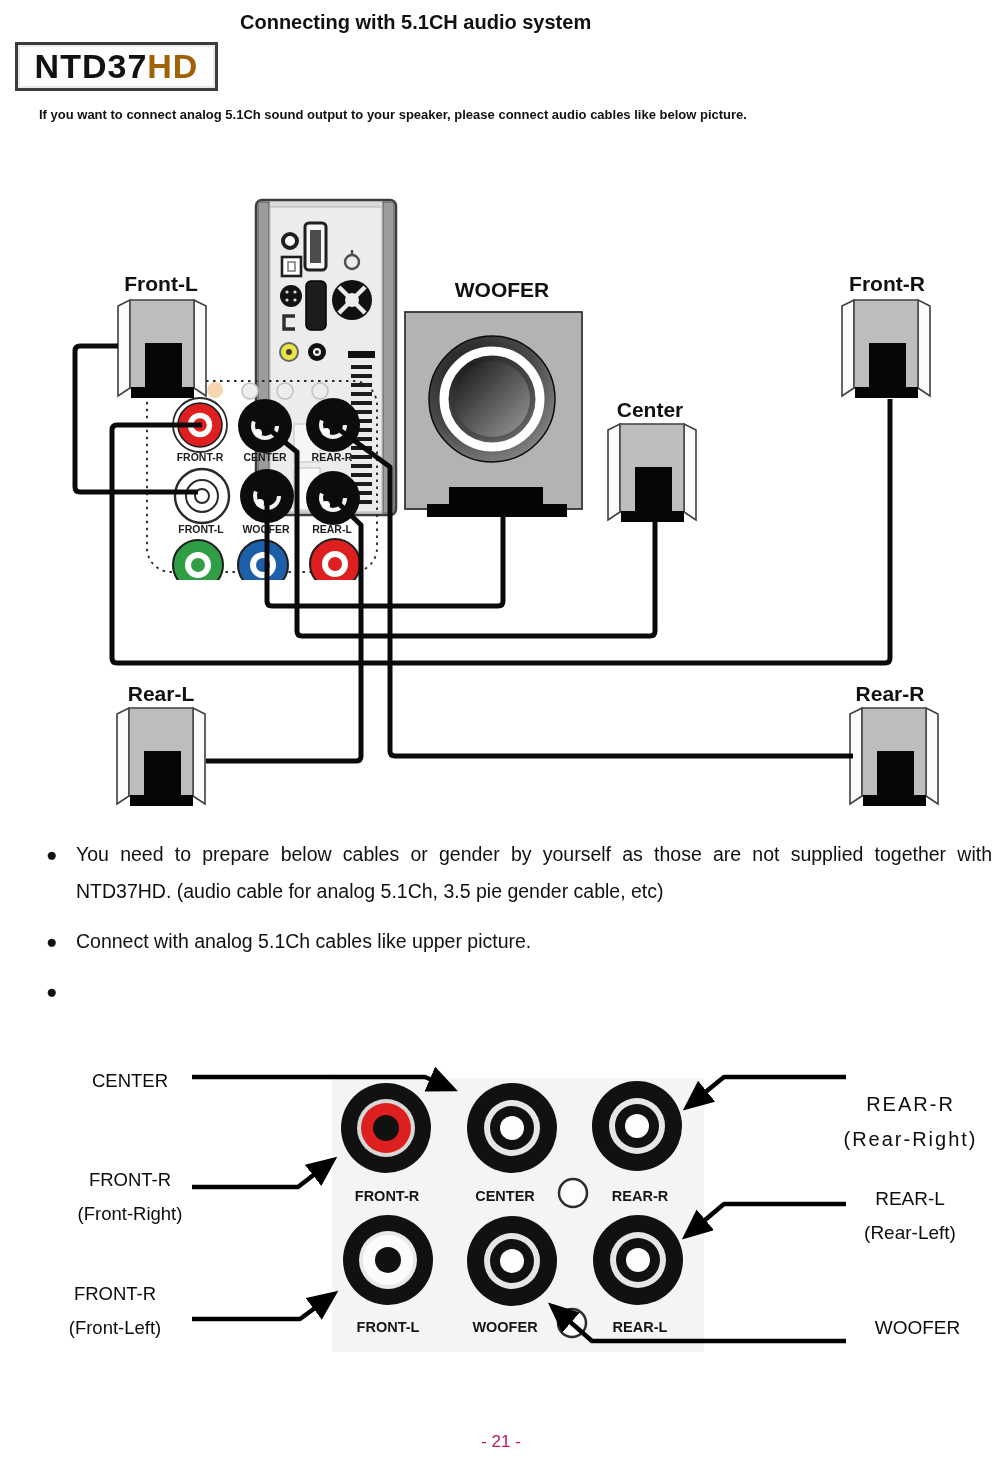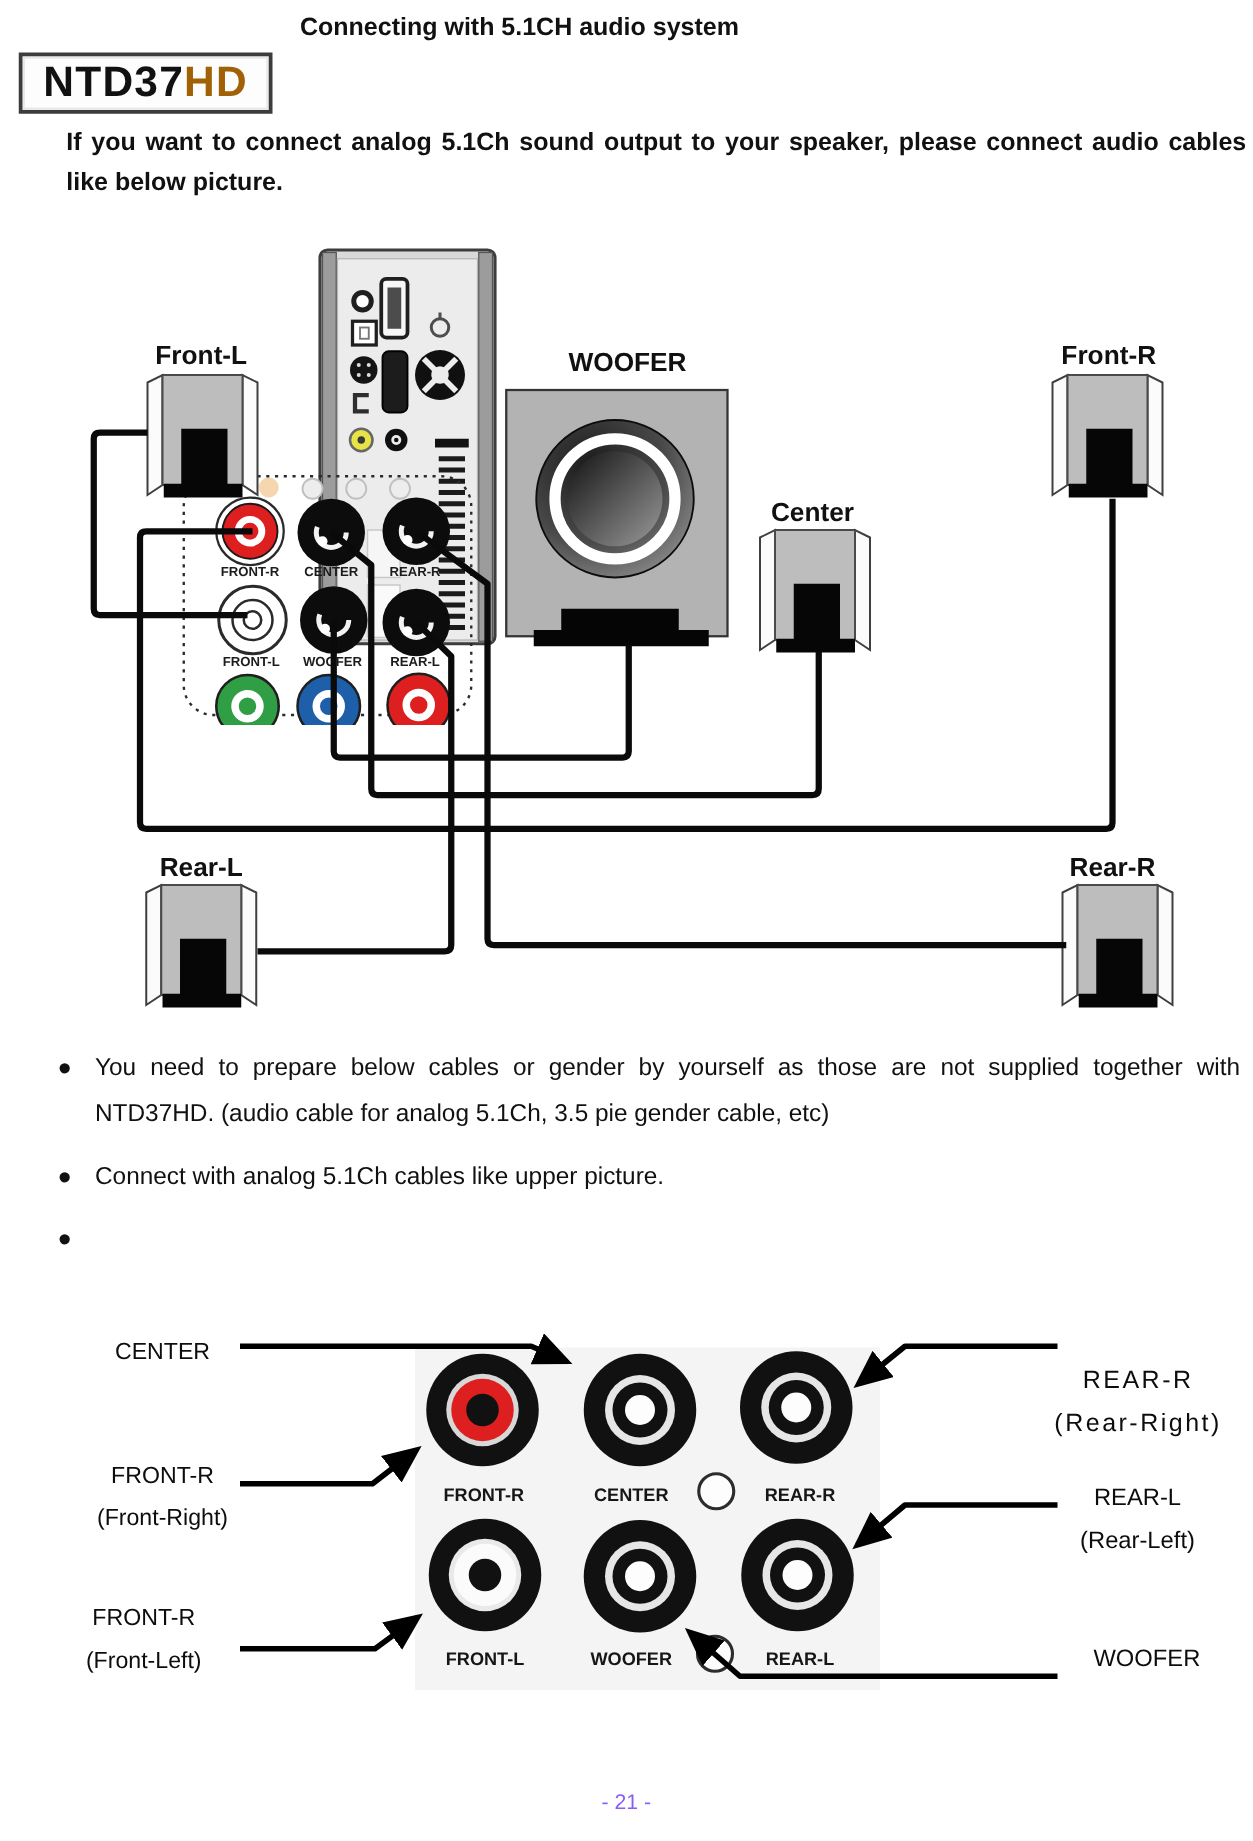--- a/index.html
+++ b/index.html
@@ -14,32 +14,32 @@
     box-shadow:inset 0 0 0 2px #e9e9e9;
     display:flex;align-items:center;justify-content:center;
     font-size:34px;font-weight:bold;letter-spacing:1px;margin-top:34px;
   }
   .logo-hd{color:#a16207;}
   .page-title{
     position:absolute;left:240px;top:11px;width:720px;
     font-size:20px;font-weight:bold;letter-spacing:0;
   }
   .intro{
-    position:absolute;left:53px;top:99px;width:944px;
-    font-size:20px;font-weight:bold;line-height:31.5px;text-align:justify;
+    position:absolute;left:39px;top:99px;width:944px;
+    font-size:13px;font-weight:bold;line-height:31.5px;text-align:justify;
   }
   
   .bullets{position:absolute;left:40px;top:836px;width:952px;margin:0;padding:0;list-style:none;}
   .bullets li{position:relative;padding-left:36px;font-size:19.5px;line-height:37px;margin-bottom:13px;}
   .bullets li.just{text-align:justify;}
   .dot{position:absolute;left:6px;top:0;font-size:19px;}
   
   .callout{position:absolute;text-align:center;font-size:18.5px;line-height:34px;color:#0d0d0d;}
   .callout.cjk{font-size:20px;letter-spacing:2px;line-height:35px;}
-  .page-num{position:absolute;left:0;top:1432px;width:100%;text-align:center;font-size:17px;color:#8b5cf6;}
+  .page-num{position:absolute;left:0;top:1432px;width:100%;text-align:center;font-size:17px;color:#be185d;}
   svg{position:absolute;left:0;top:0;}
   .spk-label{font-family:"Liberation Sans",sans-serif;font-weight:bold;font-size:21px;fill:#111;}
   .jack-label-sm{font-family:"Liberation Sans",sans-serif;font-weight:bold;font-size:10.5px;fill:#1c1c1c;}
   .jack-label-md{font-family:"Liberation Sans",sans-serif;font-weight:bold;font-size:14.5px;fill:#161616;}
   .cable{fill:none;stroke:#0a0a0a;stroke-width:5;stroke-linejoin:round;}
   .arrow{fill:none;stroke:#000;stroke-width:4.5;stroke-linejoin:round;}
 </style>
 </head>
 <body>
 

